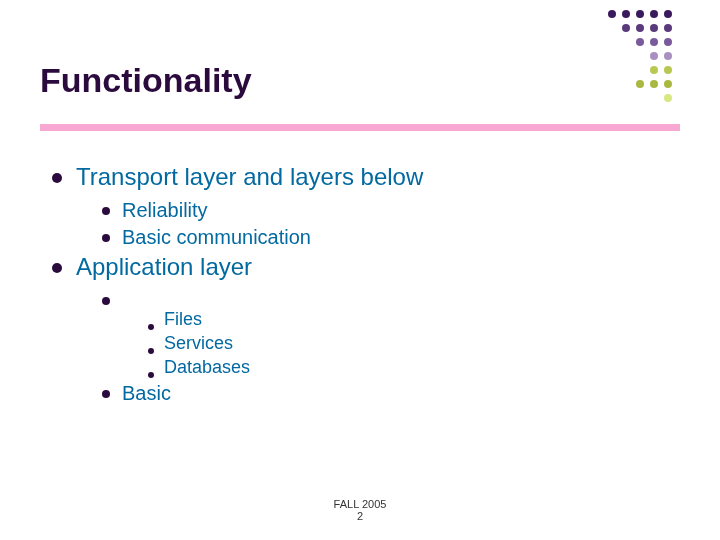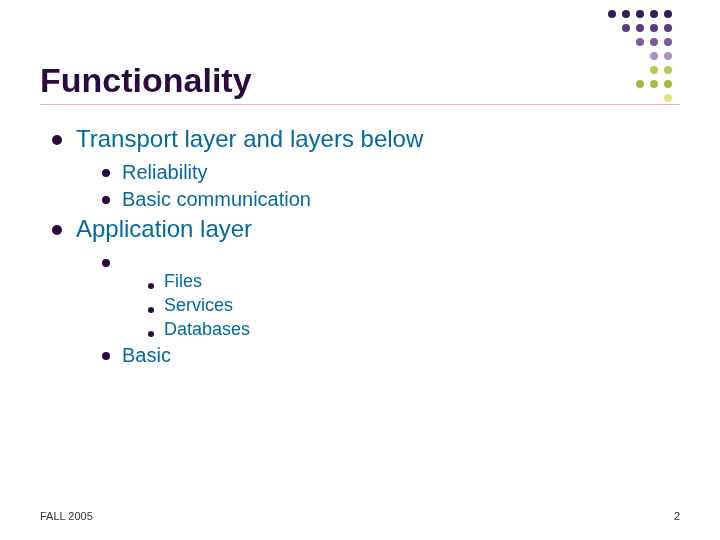--- a/index.html
+++ b/index.html
@@ -13,23 +13,23 @@
   }
   .slide {
     width: 100%;
     height: 100%;
     padding: 60px 40px 0 40px;
     position: relative;
   }
   .title-row {
     display: flex;
     align-items: flex-end;
-    border-bottom: 1px solid #f9a8d4;
-    padding-bottom: 4px;
-    margin-bottom: 20px;
+    border-bottom: 7px solid #f9a8d4;
+    padding-bottom: 24px;
+    margin-bottom: 32px;
   }
   .title {
     font-size: 34px;
     font-weight: bold;
     color: #2b0a3d;
     flex: 1;
   }
   .dot-grid {
     width: 110px;
     height: 90px;
@@ -52,21 +52,21 @@
     font-size: 24px;
   }
   .l2 {
     display: flex;
     align-items: flex-start;
     margin: 4px 0 4px 62px;
     font-size: 20px;
   }
   .l3 {
     display: flex;
-    align-items: center;
+    align-items: flex-end;
     margin: 3px 0 3px 108px;
     font-size: 18px;
   }
   .bullet {
     width: 8px;
     height: 8px;
     border-radius: 50%;
     background: #2b0a3d;
     margin-right: 14px;
     flex-shrink: 0;
@@ -75,23 +75,24 @@
   .l2 .bullet { width: 8px; height: 8px; margin-top: 8px; margin-right: 12px; }
   .l3 .bullet { width: 6px; height: 6px; margin-top: 8px; margin-right: 10px; }
   .footer {
     position: absolute;
     bottom: 18px;
     left: 0;
     width: 100%;
     display: flex;
     justify-content: space-between;
     align-items: center;
-    padding: 0 40px;
+    padding: 0 20px;
     font-size: 11px;
     color: #333;
+    flex-direction: column;
   }
   .footer .center { position: absolute; left: 50%; transform: translateX(-50%); }
   .gap-above { margin-top: 4px; }
 </style>
 </head>
 <body>
 
 <div class="slide">
 
   <div class="title-row">

